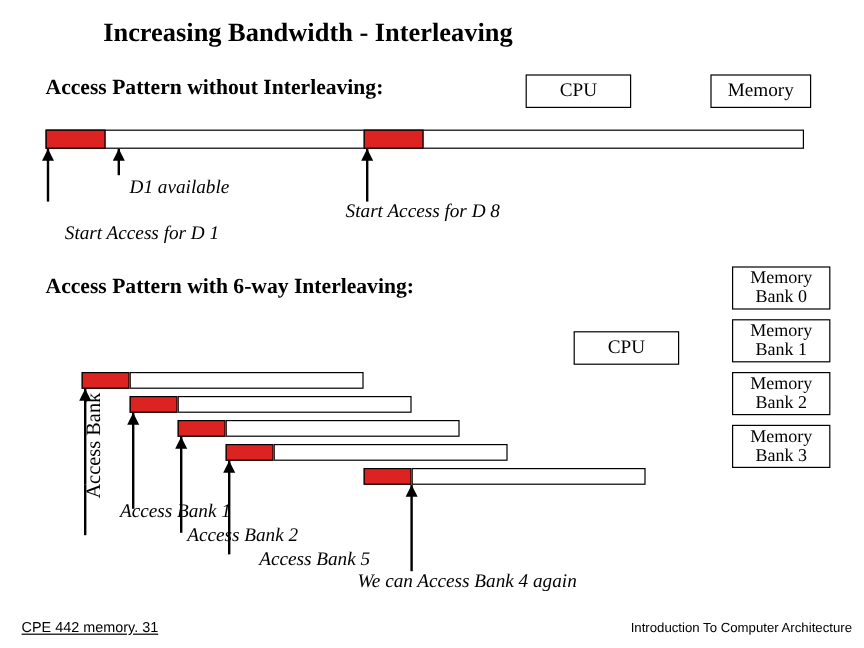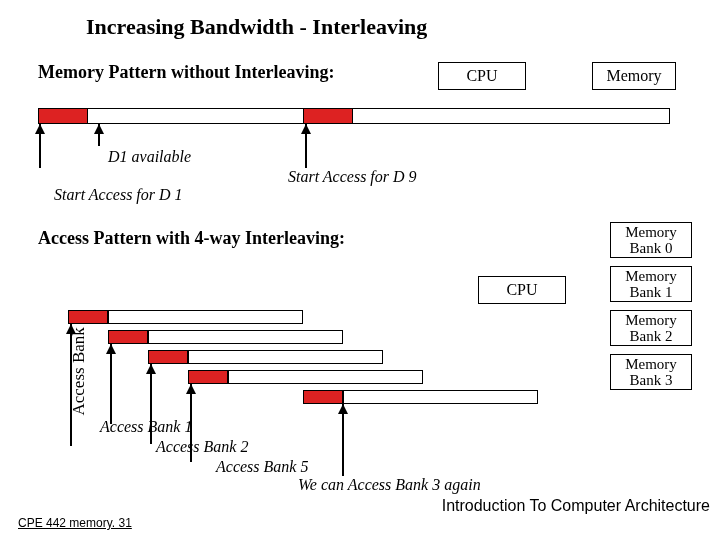--- a/index.html
+++ b/index.html
@@ -95,53 +95,53 @@
   .footer-left {
     position: absolute;
     bottom: 10px;
     left: 18px;
     font-family: Arial, sans-serif;
     font-size: 12px;
     text-decoration: underline;
   }
   .footer-right {
     position: absolute;
-    bottom: 25px;
+    bottom: 10px;
     right: 10px;
     font-family: Arial, sans-serif;
-    font-size: 16px;
+    font-size: 11px;
   }
 </style>
 </head>
 <body>
 
 <div class="title">Increasing Bandwidth - Interleaving</div>
 
-<div class="subtitle1">Memory Pattern without Interleaving:</div>
+<div class="subtitle1">Access Pattern without Interleaving:</div>
 <div class="box cpu1">CPU</div>
 <div class="box memory1">Memory</div>
 
 <div class="bar tl1-outer"></div>
 <div class="tl1-red1"></div>
 <div class="tl1-red2"></div>
 
 <div class="arrow-stem" style="top:124px;left:39px;height:44px;"></div>
 <div class="arrow-up" style="top:124px;left:35px;"></div>
 
 <div class="arrow-stem" style="top:124px;left:98px;height:22px;"></div>
 <div class="arrow-up" style="top:124px;left:94px;"></div>
 
 <div class="arrow-stem" style="top:124px;left:305px;height:44px;"></div>
 <div class="arrow-up" style="top:124px;left:301px;"></div>
 
 <div class="label" style="top:148px;left:108px;">D1 available</div>
 <div class="label" style="top:186px;left:54px;">Start Access for D 1</div>
-<div class="label" style="top:168px;left:288px;">Start Access for D 9</div>
+<div class="label" style="top:168px;left:288px;">Start Access for D 8</div>
 
-<div class="subtitle2">Access Pattern with 4-way Interleaving:</div>
+<div class="subtitle2">Access Pattern with 6-way Interleaving:</div>
 <div class="box bank0box">
     <span style="white-space:pre-line;text-align:center;">Memory
 Bank 0</span>
   </div>
 <div class="box cpu2">CPU</div>
 <div class="box bank1box">
     <span style="white-space:pre-line;text-align:center;">Memory
 Bank 1</span>
   </div>
 <div class="box bank2box">
@@ -182,16 +182,16 @@
 
 <div class="arrow-stem" style="top:384px;left:190px;height:78px;"></div>
 <div class="arrow-up" style="top:384px;left:186px;"></div>
 
 <div class="arrow-stem" style="top:404px;left:342px;height:72px;"></div>
 <div class="arrow-up" style="top:404px;left:338px;"></div>
 
 <div class="label" style="top:418px;left:100px;font-size:16px;text-align:right;">Access Bank 1</div>
 <div class="label" style="top:438px;left:156px;font-size:16px;">Access Bank 2</div>
 <div class="label" style="top:458px;left:216px;font-size:16px;">Access Bank 5</div>
-<div class="label" style="top:476px;left:298px;font-size:16px;">We can Access Bank 3 again</div>
+<div class="label" style="top:476px;left:298px;font-size:16px;">We can Access Bank 4 again</div>
 
 <div class="footer-left">CPE 442  memory. 31</div>
 <div class="footer-right">Introduction To Computer Architecture</div>
 
 </body></html>

